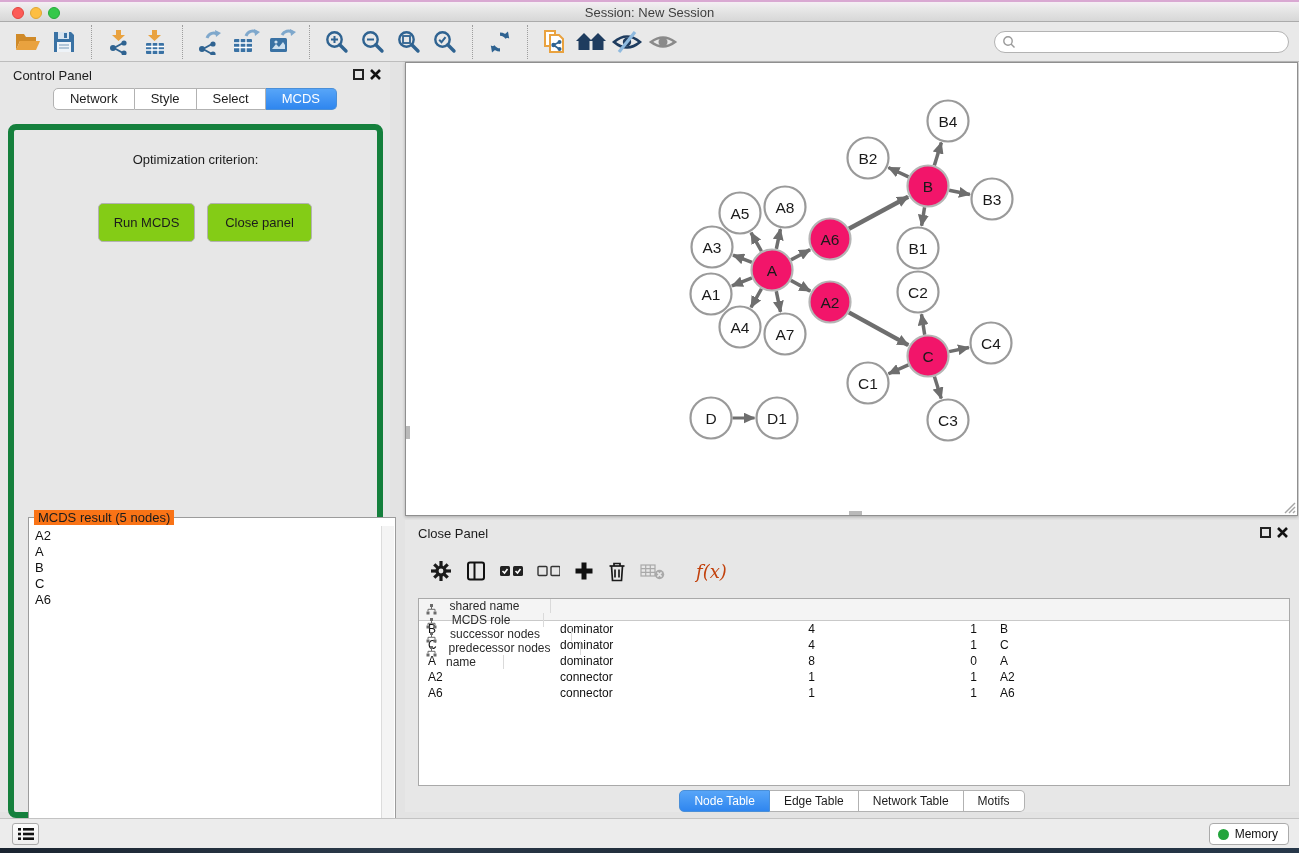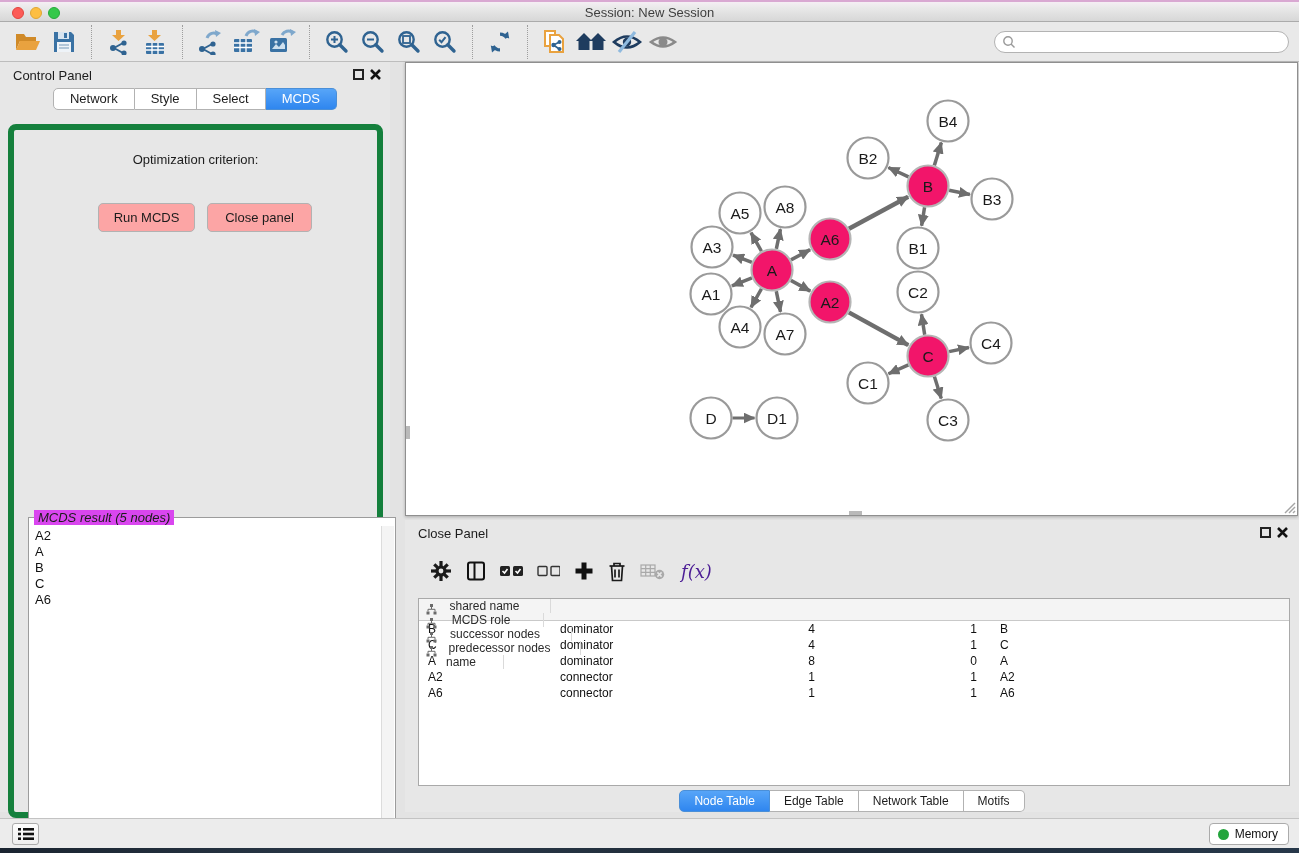--- a/index.html
+++ b/index.html
@@ -54,30 +54,30 @@
     display:flex; align-items:center; }
   #opt-select .val { flex:1; font-size:13px; padding-left:9px; color:#111;
     white-space:nowrap; overflow:hidden; }
   #opt-stepper { width:19px; height:22px; margin-right:0px; border-radius:4px;
     background:linear-gradient(#5aa7f8,#2c80ec); display:flex; flex-direction:column;
     align-items:center; justify-content:center; gap:2px; }
   .arr-up { width:0; height:0; border-left:4px solid transparent; border-right:4px solid transparent;
     border-bottom:5px solid #fff; }
   .arr-dn { width:0; height:0; border-left:4px solid transparent; border-right:4px solid transparent;
     border-top:5px solid #fff; }
-  .cp-btn { position:absolute; top:73px; height:29px; background:#fca5a5;
+  .cp-btn { position:absolute; top:73px; height:39px; background:#84cc16;
     border:1px solid #b2b2b2; border-radius:5px; font-size:13px; color:#1c1c1c;
     display:flex; align-items:center; justify-content:center;
     font-family:"Liberation Sans",sans-serif; }
   #run-btn { left:84px; width:97px; } #closepanel-btn { left:193px; width:105px; }
 
   #result-box { position:absolute; left:14px; top:387px; width:368px; height:345px;
     border:1px solid #9c9c9c; background:#fff; }
-  #result-title { position:absolute; left:5px; top:-8px; background:#d946ef;
-    padding:0 4px; font-size:13px; color:#1c1c1c;font-style:italic; }
+  #result-title { position:absolute; left:5px; top:-8px; background:#f97316;
+    padding:0 4px; font-size:13px; color:#1c1c1c; }
   #result-list { position:absolute; left:1px; top:8px; right:14px; bottom:1px;
     font-size:13px; color:#111; padding:2px 0 0 5px; line-height:16px; overflow:hidden; }
   #result-scroll { position:absolute; right:1px; top:8px; bottom:1px; width:13px;
     background:#f4f4f4; border-left:1px solid #dcdcdc; }
 
   
   #net-window { position:absolute; left:405px; top:62px; width:893px; height:454px;
     background:#fff; border:1px solid #8f8f8f; box-shadow:0 1px 3px rgba(0,0,0,.25); }
   #net-titlebar { position:relative; height:24px;
     background:linear-gradient(#f2f2f2,#d9d9d9); border-bottom:1px solid #a8a8a8; }
@@ -89,21 +89,21 @@
   .mini-thumb { position:absolute; background:#b9b9b9; }
 
   
   #table-panel { position:absolute; left:405px; top:520px; width:894px; height:292px;
     background:#e7e7e7; }
   #tp-float { right:28px; } #tp-close { right:10px; }
   #tp-toolbar { position:absolute; left:13px; top:31px; width:872px; height:40px;
     display:flex; align-items:center; gap:14px; padding-left:12px; }
   .tp-icon { display:flex; align-items:center; justify-content:center; height:30px; }
   #fx-label { font-family:"DejaVu Serif", serif; font-style:italic; font-size:18px;
-    color:#4c1d95; margin-left:2px; }
+    color:#c2410c; margin-left:17px; }
 
   #tp-table { position:absolute; left:13px; top:78px; width:872px; height:188px;
     background:#fff; border:1px solid #a9a9a9; overflow:hidden; }
   #tp-header { display:flex; height:22px; background:#f4f4f4; border-bottom:1px solid #c9c9c9;flex-direction:column; }
   .hcell { position:relative; display:flex; align-items:center; justify-content:center;
     font-size:12px; color:#2b2b2b; border-right:1px solid #dadada; }
   .hcell svg { position:absolute; left:7px; top:5px; }
   .hfill { flex:1; border-right:none; }
   .trow { display:flex; height:16px; align-items:center; font-size:12px; color:#111; }
   .tcell { overflow:hidden; white-space:nowrap; }

